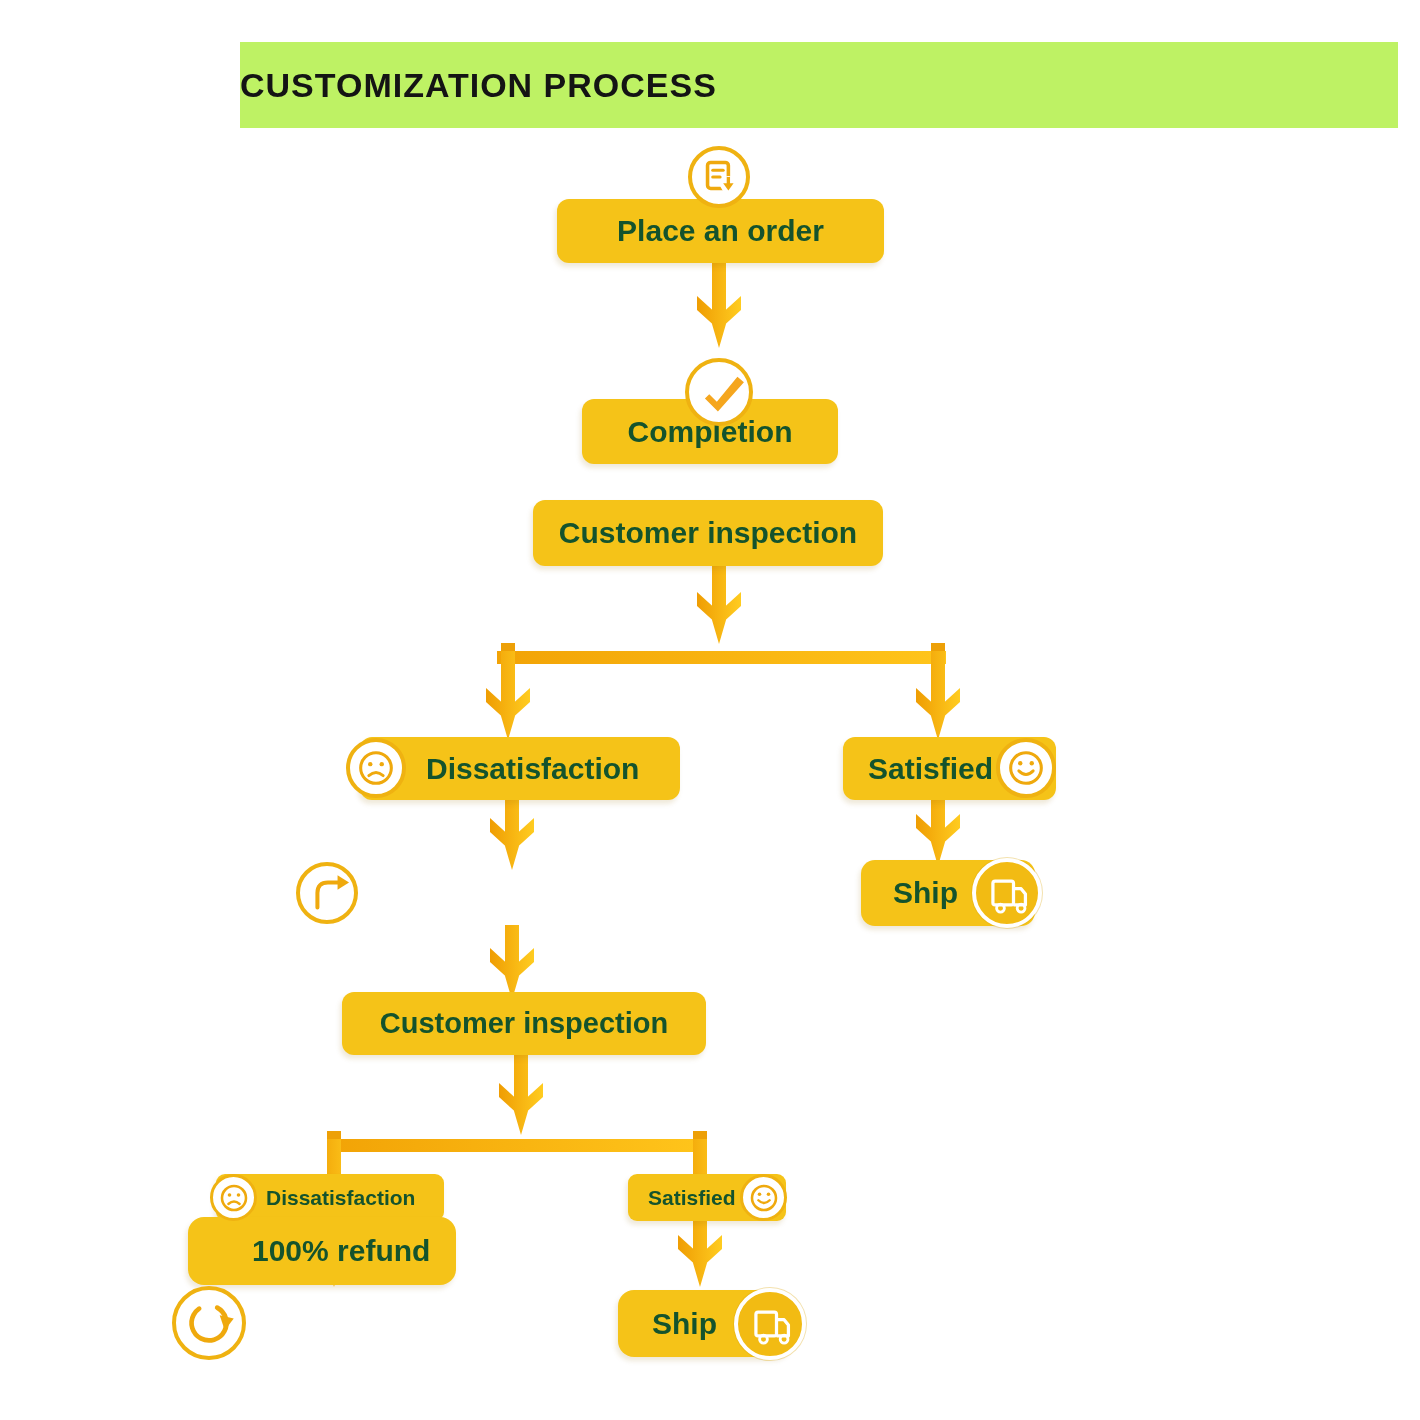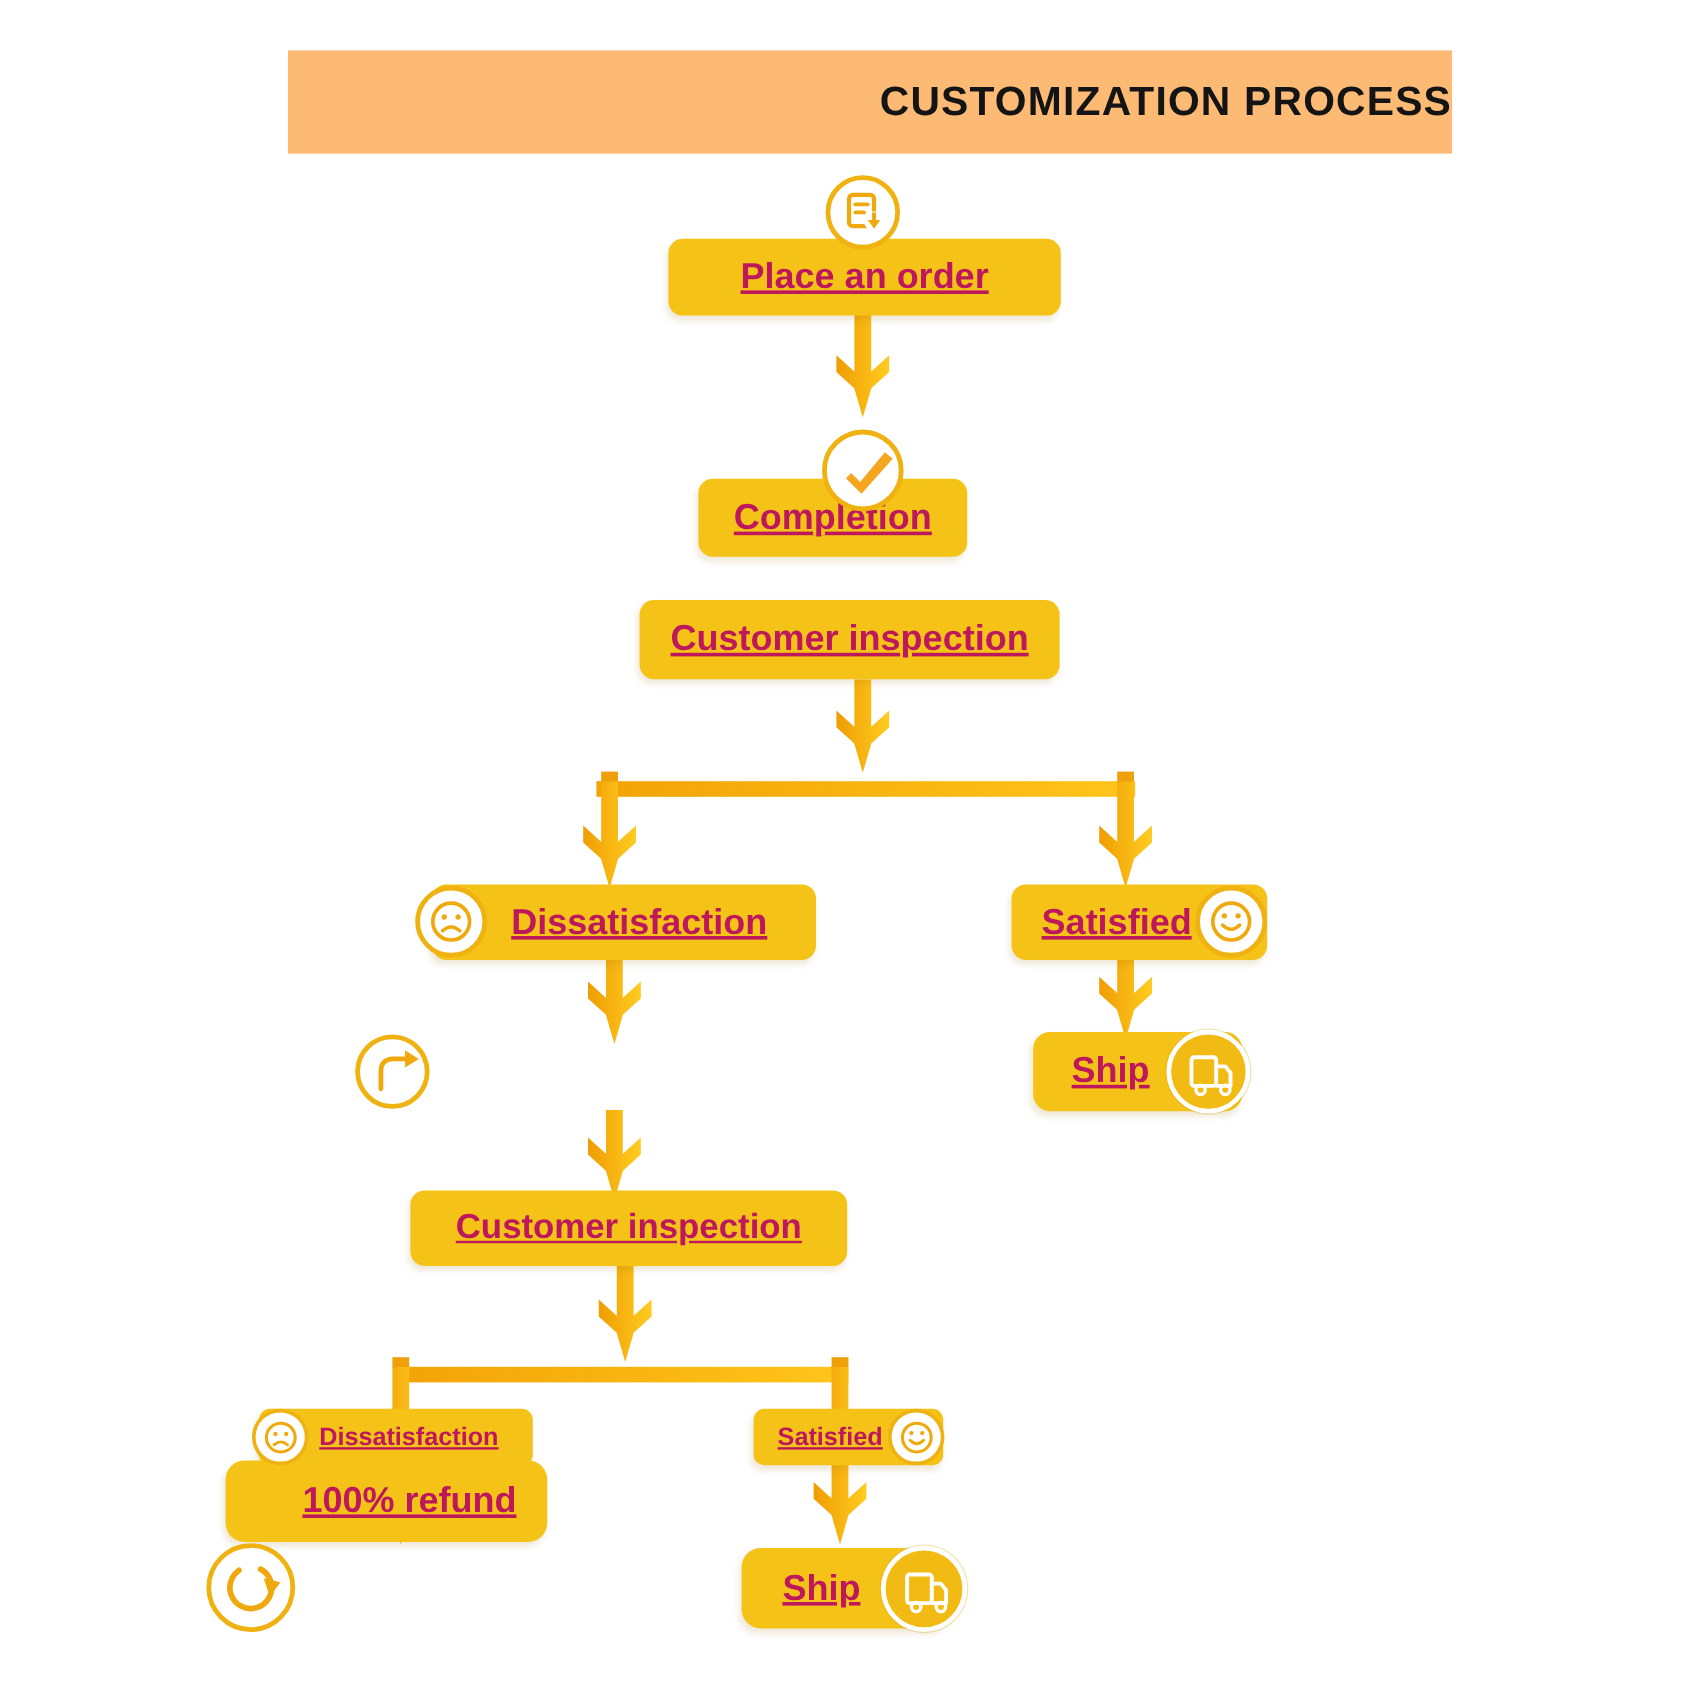--- a/index.html
+++ b/index.html
@@ -1,32 +1,32 @@
 <!DOCTYPE html>
 <html><head>
 <meta charset="utf-8">
 <style>
   html,body{margin:0;padding:0;background:#ffffff;}
   .canvas{
     position:relative;width:1420px;height:1420px;background:#ffffff;overflow:hidden;
     font-family:"Liberation Sans","DejaVu Sans",sans-serif;
   }
   .banner{
-    position:absolute;left:240px;top:42px;width:970px;height:86px;
-    background:#fdba74;display:flex;align-items:center;justify-content:flex-end;
+    position:absolute;left:240px;top:42px;width:1158px;height:86px;
+    background:#bef264;display:flex;align-items:center;justify-content:flex-start;
   }
   .banner span{
     font-size:34px;font-weight:700;color:#141414;letter-spacing:1px;
   }
   .node{
     position:absolute;background:#F5C318;border-radius:12px;z-index:2;
     display:flex;align-items:center;justify-content:center;
     box-shadow:-2px 4px 5px rgba(150,110,0,0.15);
   }
-  .node .label{font-weight:700;color:#be185d;white-space:nowrap;text-decoration:underline;}
+  .node .label{font-weight:700;color:#14532d;white-space:nowrap;}
   .big .label{font-size:30px;}
   .mid .label{font-size:29px;}
   .small{border-radius:9px;}
   .small .label{font-size:21px;}
   .roundier{border-radius:16px;}
   .circle{
     position:absolute;border-radius:50%;background:#ffffff;z-index:3;
     display:flex;align-items:center;justify-content:center;box-sizing:border-box;
     border:4px solid #EFB211;
   }
@@ -156,21 +156,21 @@
   </div>
   <div class="node big" style="left:557px;top:199px;width:327px;height:64px;">
     <span class="label">Place an order</span>
   </div>
 
   <div class="circle" style="left:685px;top:358px;width:68px;height:68px;">
     <svg width="52" height="52" viewBox="0 0 48 48">
       <path d="M11,30 L15,26 L22,33 L41,10 L47,15 L23,42 Z" fill="#F5A61E"></path>
     </svg>
   </div>
-  <div class="node big" style="left:582px;top:399px;width:224px;height:65px;">
+  <div class="node big" style="left:582px;top:399px;width:256px;height:65px;">
     <span class="label">Completion</span>
   </div>
 
   <div class="node big" style="left:533px;top:500px;width:350px;height:66px;">
     <span class="label">Customer inspection</span>
   </div>
 
   <div class="node big" style="left:360px;top:737px;width:320px;height:63px;justify-content:flex-start;padding-left:66px;box-sizing:border-box;">
     <span class="label">Dissatisfaction</span>
   </div>

